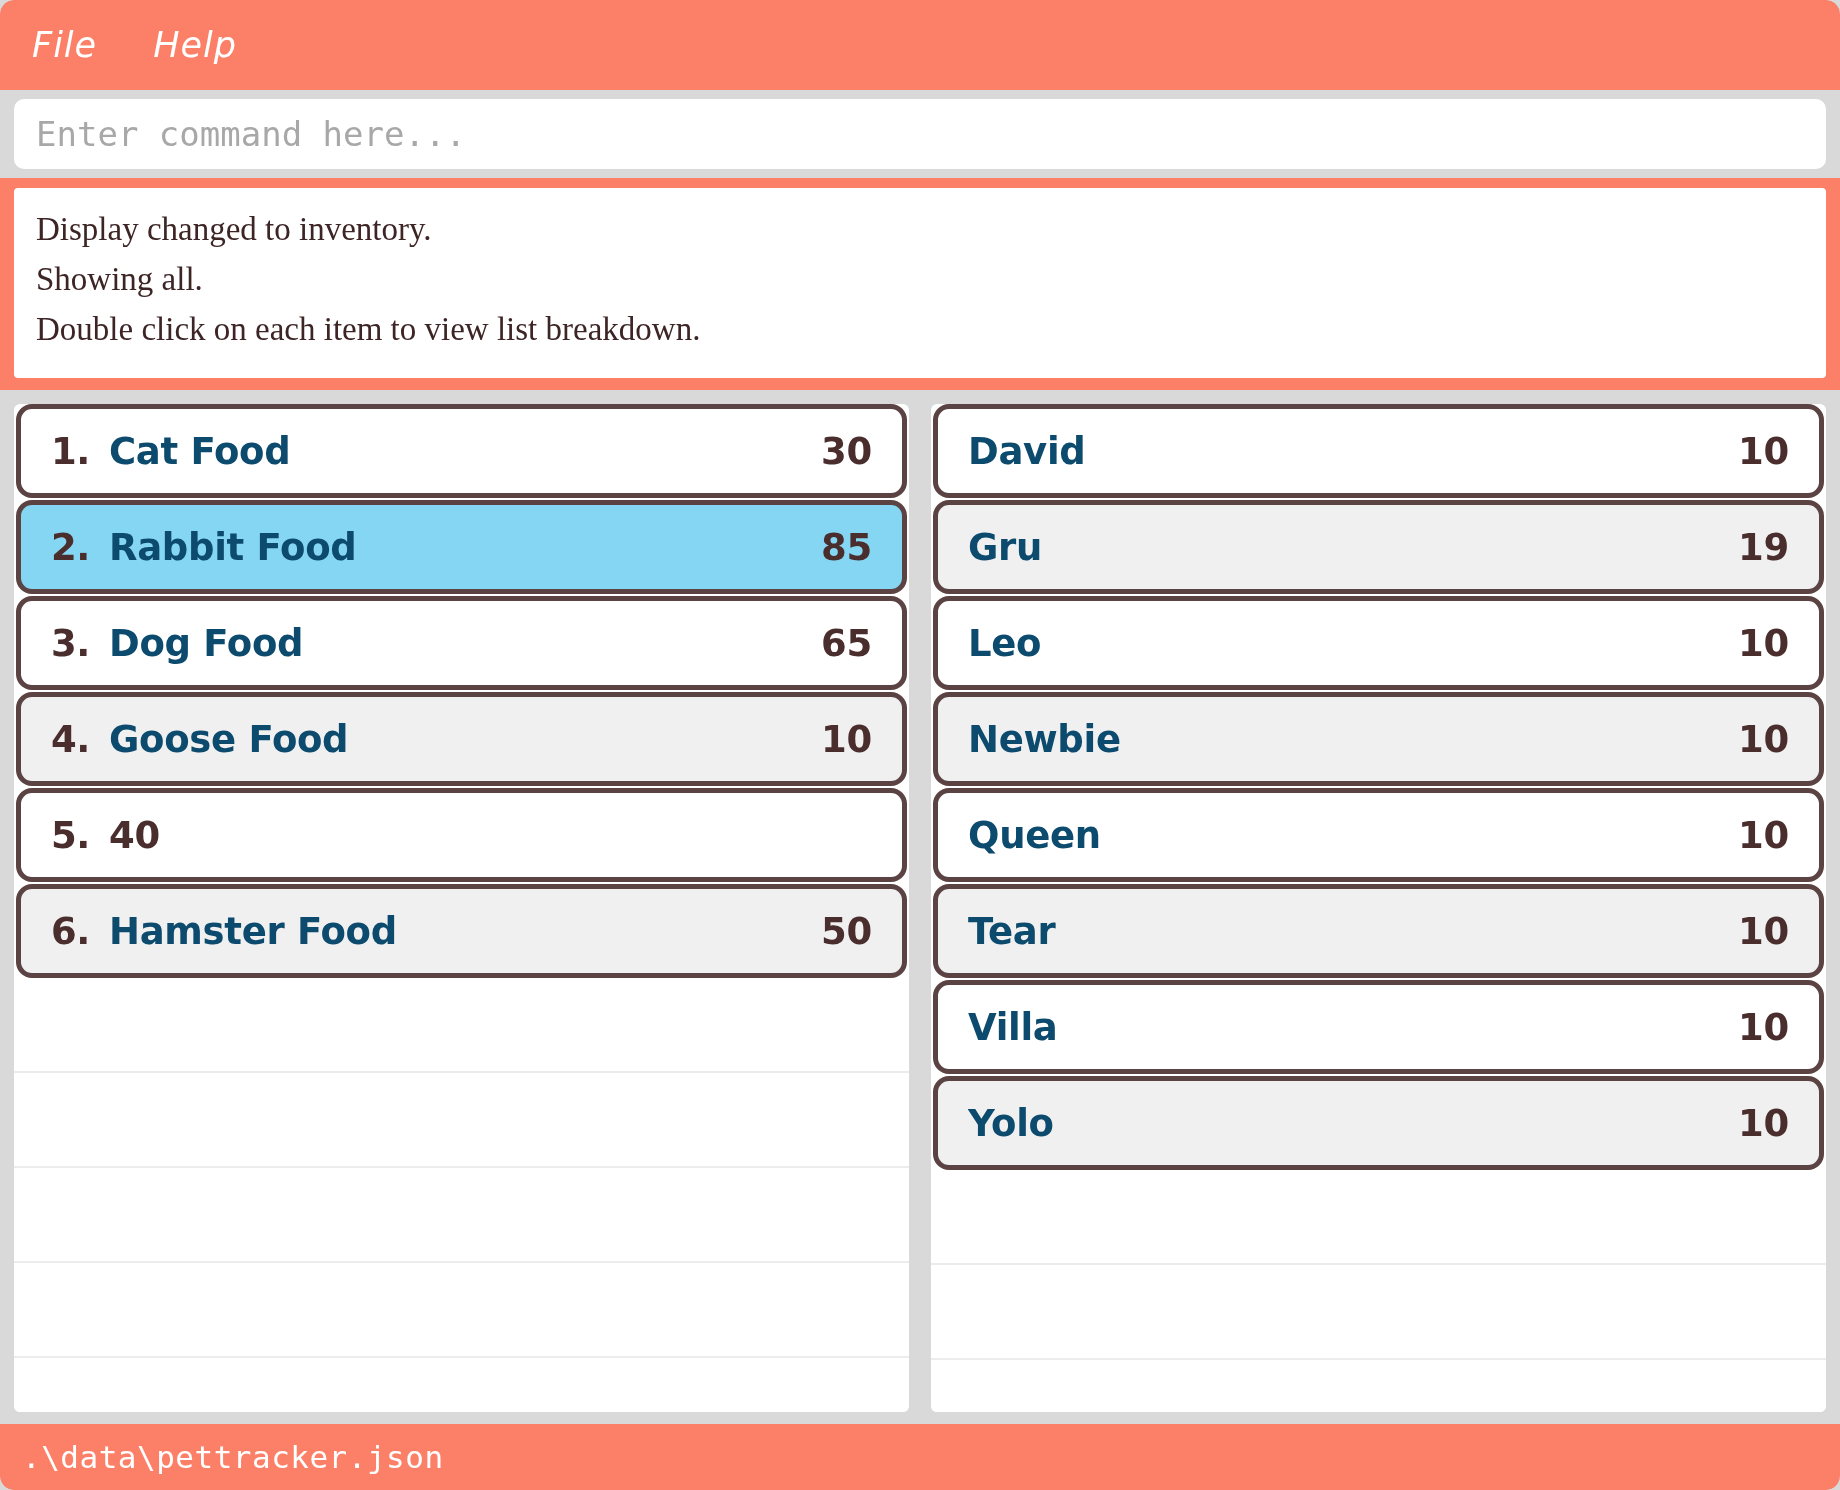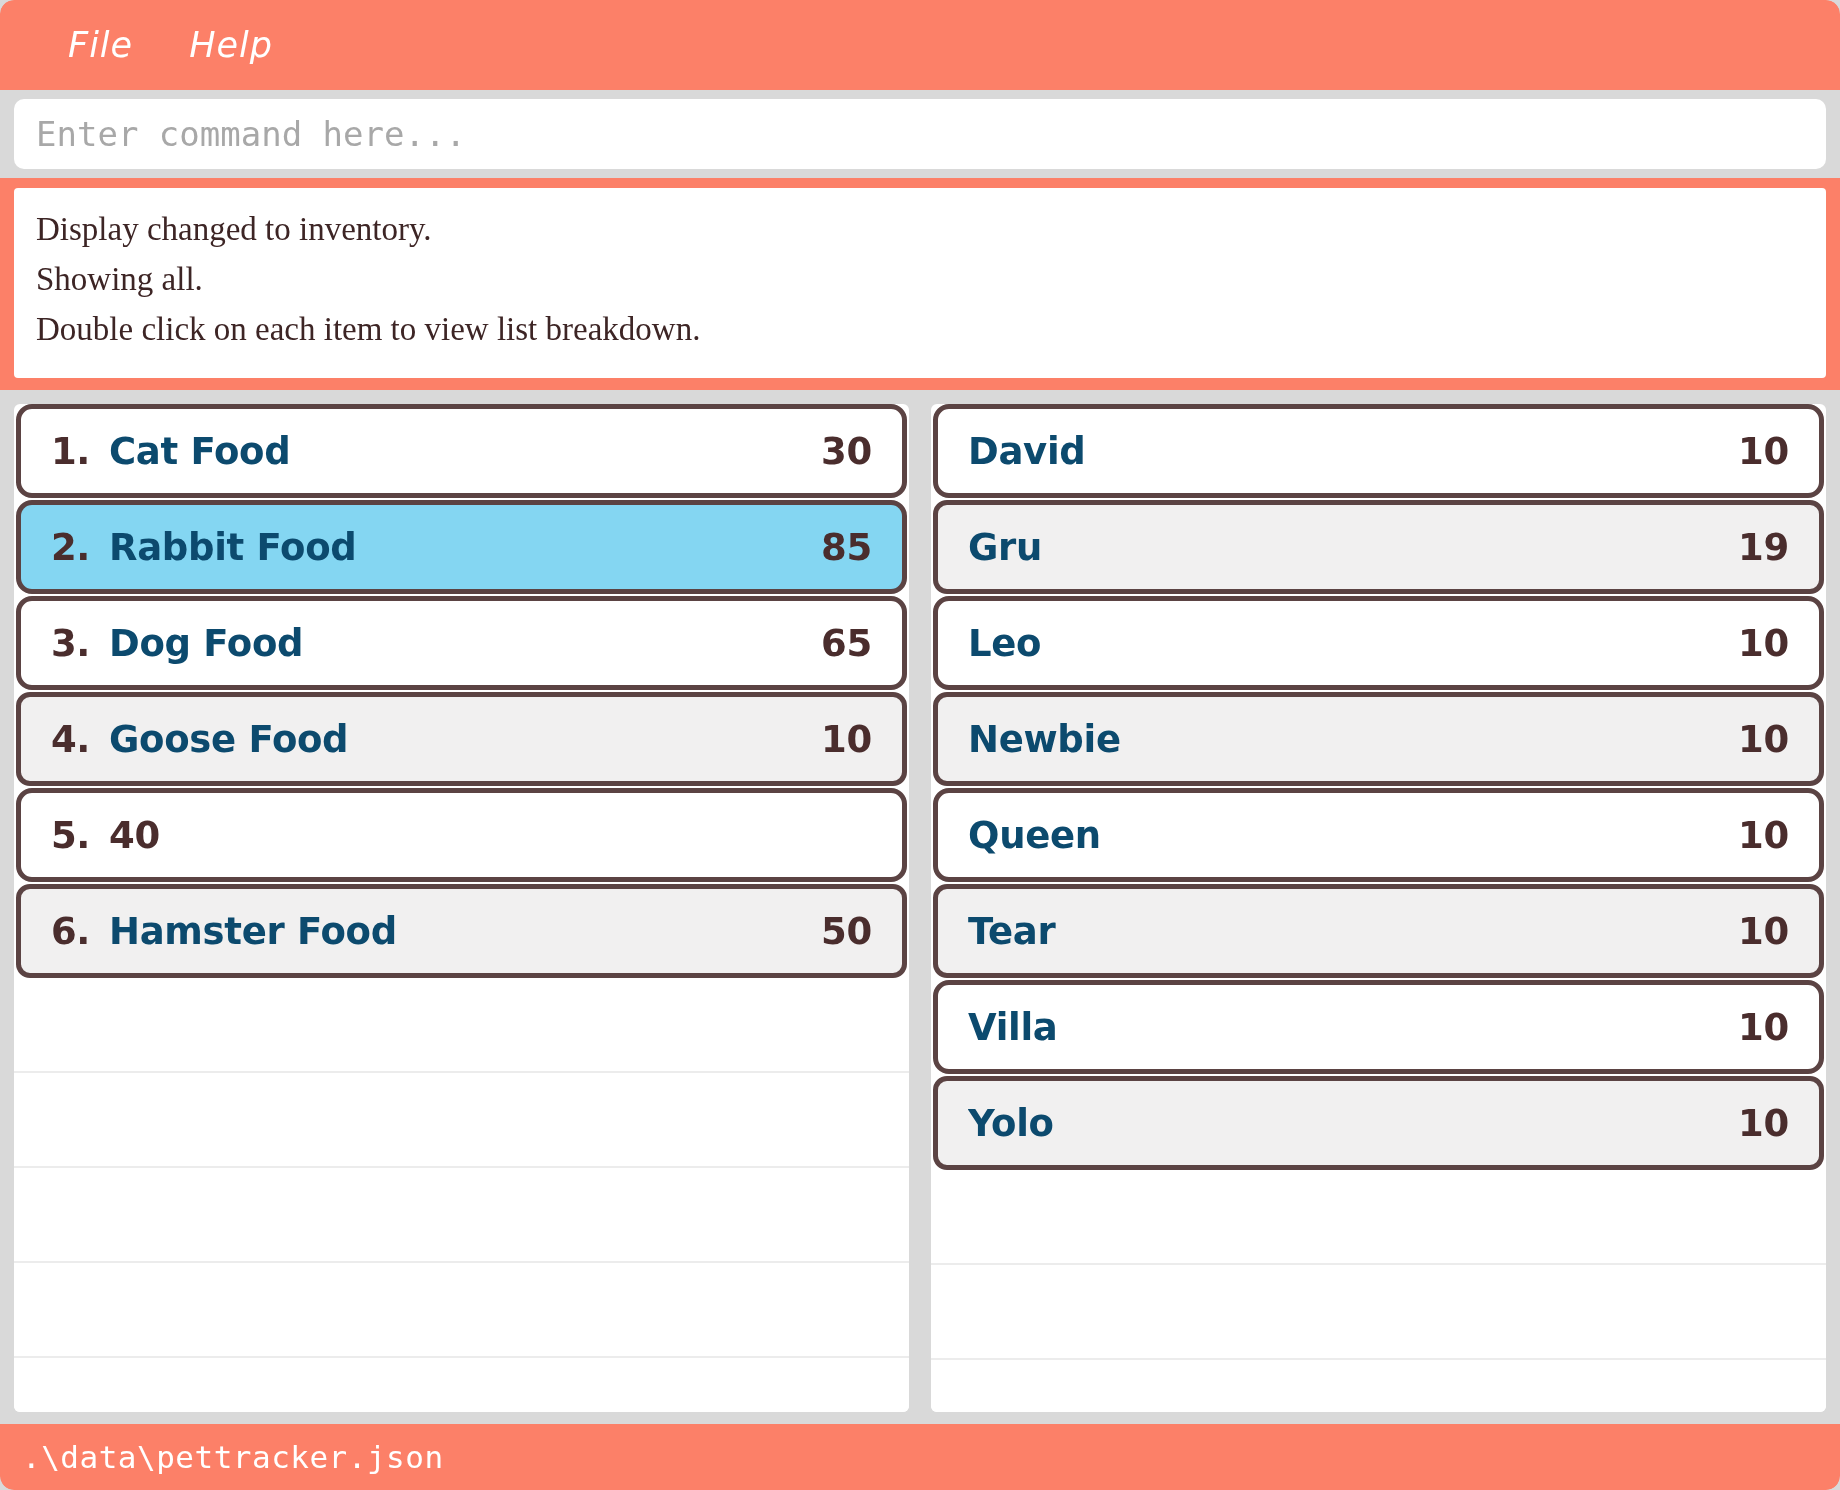--- a/index.html
+++ b/index.html
@@ -29,21 +29,21 @@
     flex-direction: column;
   }
 
   
   #menu-bar {
     height: 90px;
     background: #fc8068;
     flex: 0 0 90px;
     display: flex;
     align-items: center;
-    padding-left: 60px;
+    padding-left: 24px;
     gap: 40px;
     border-top-left-radius: 14px;
     border-top-right-radius: 14px;
   }
   .menu-item {
     font-family: "DejaVu Sans", sans-serif;
     font-size: 35px;
     color: #ffffff;
     letter-spacing: 1px;
     cursor: default;
@@ -138,21 +138,21 @@
     height: 94px;
     margin: 0 2px;
     border: 5px solid #5b4343;
     border-radius: 16px;
     display: flex;
     align-items: center;
     padding: 0 30px;
     background: #ffffff;
     cursor: default;
   }
-  .list-row.alt { background: #f1f0f0; border-radius: 14px; }
+  .list-row.alt { background: #f1f0f0; }
   .list-row.selected { background: #84d6f2; }
 
   .row-index {
     font-size: 37px;
     font-weight: 600;
     color: #4a2d2d;
     width: 58px;
     flex: 0 0 58px;
     letter-spacing: -0.5px;
   }

